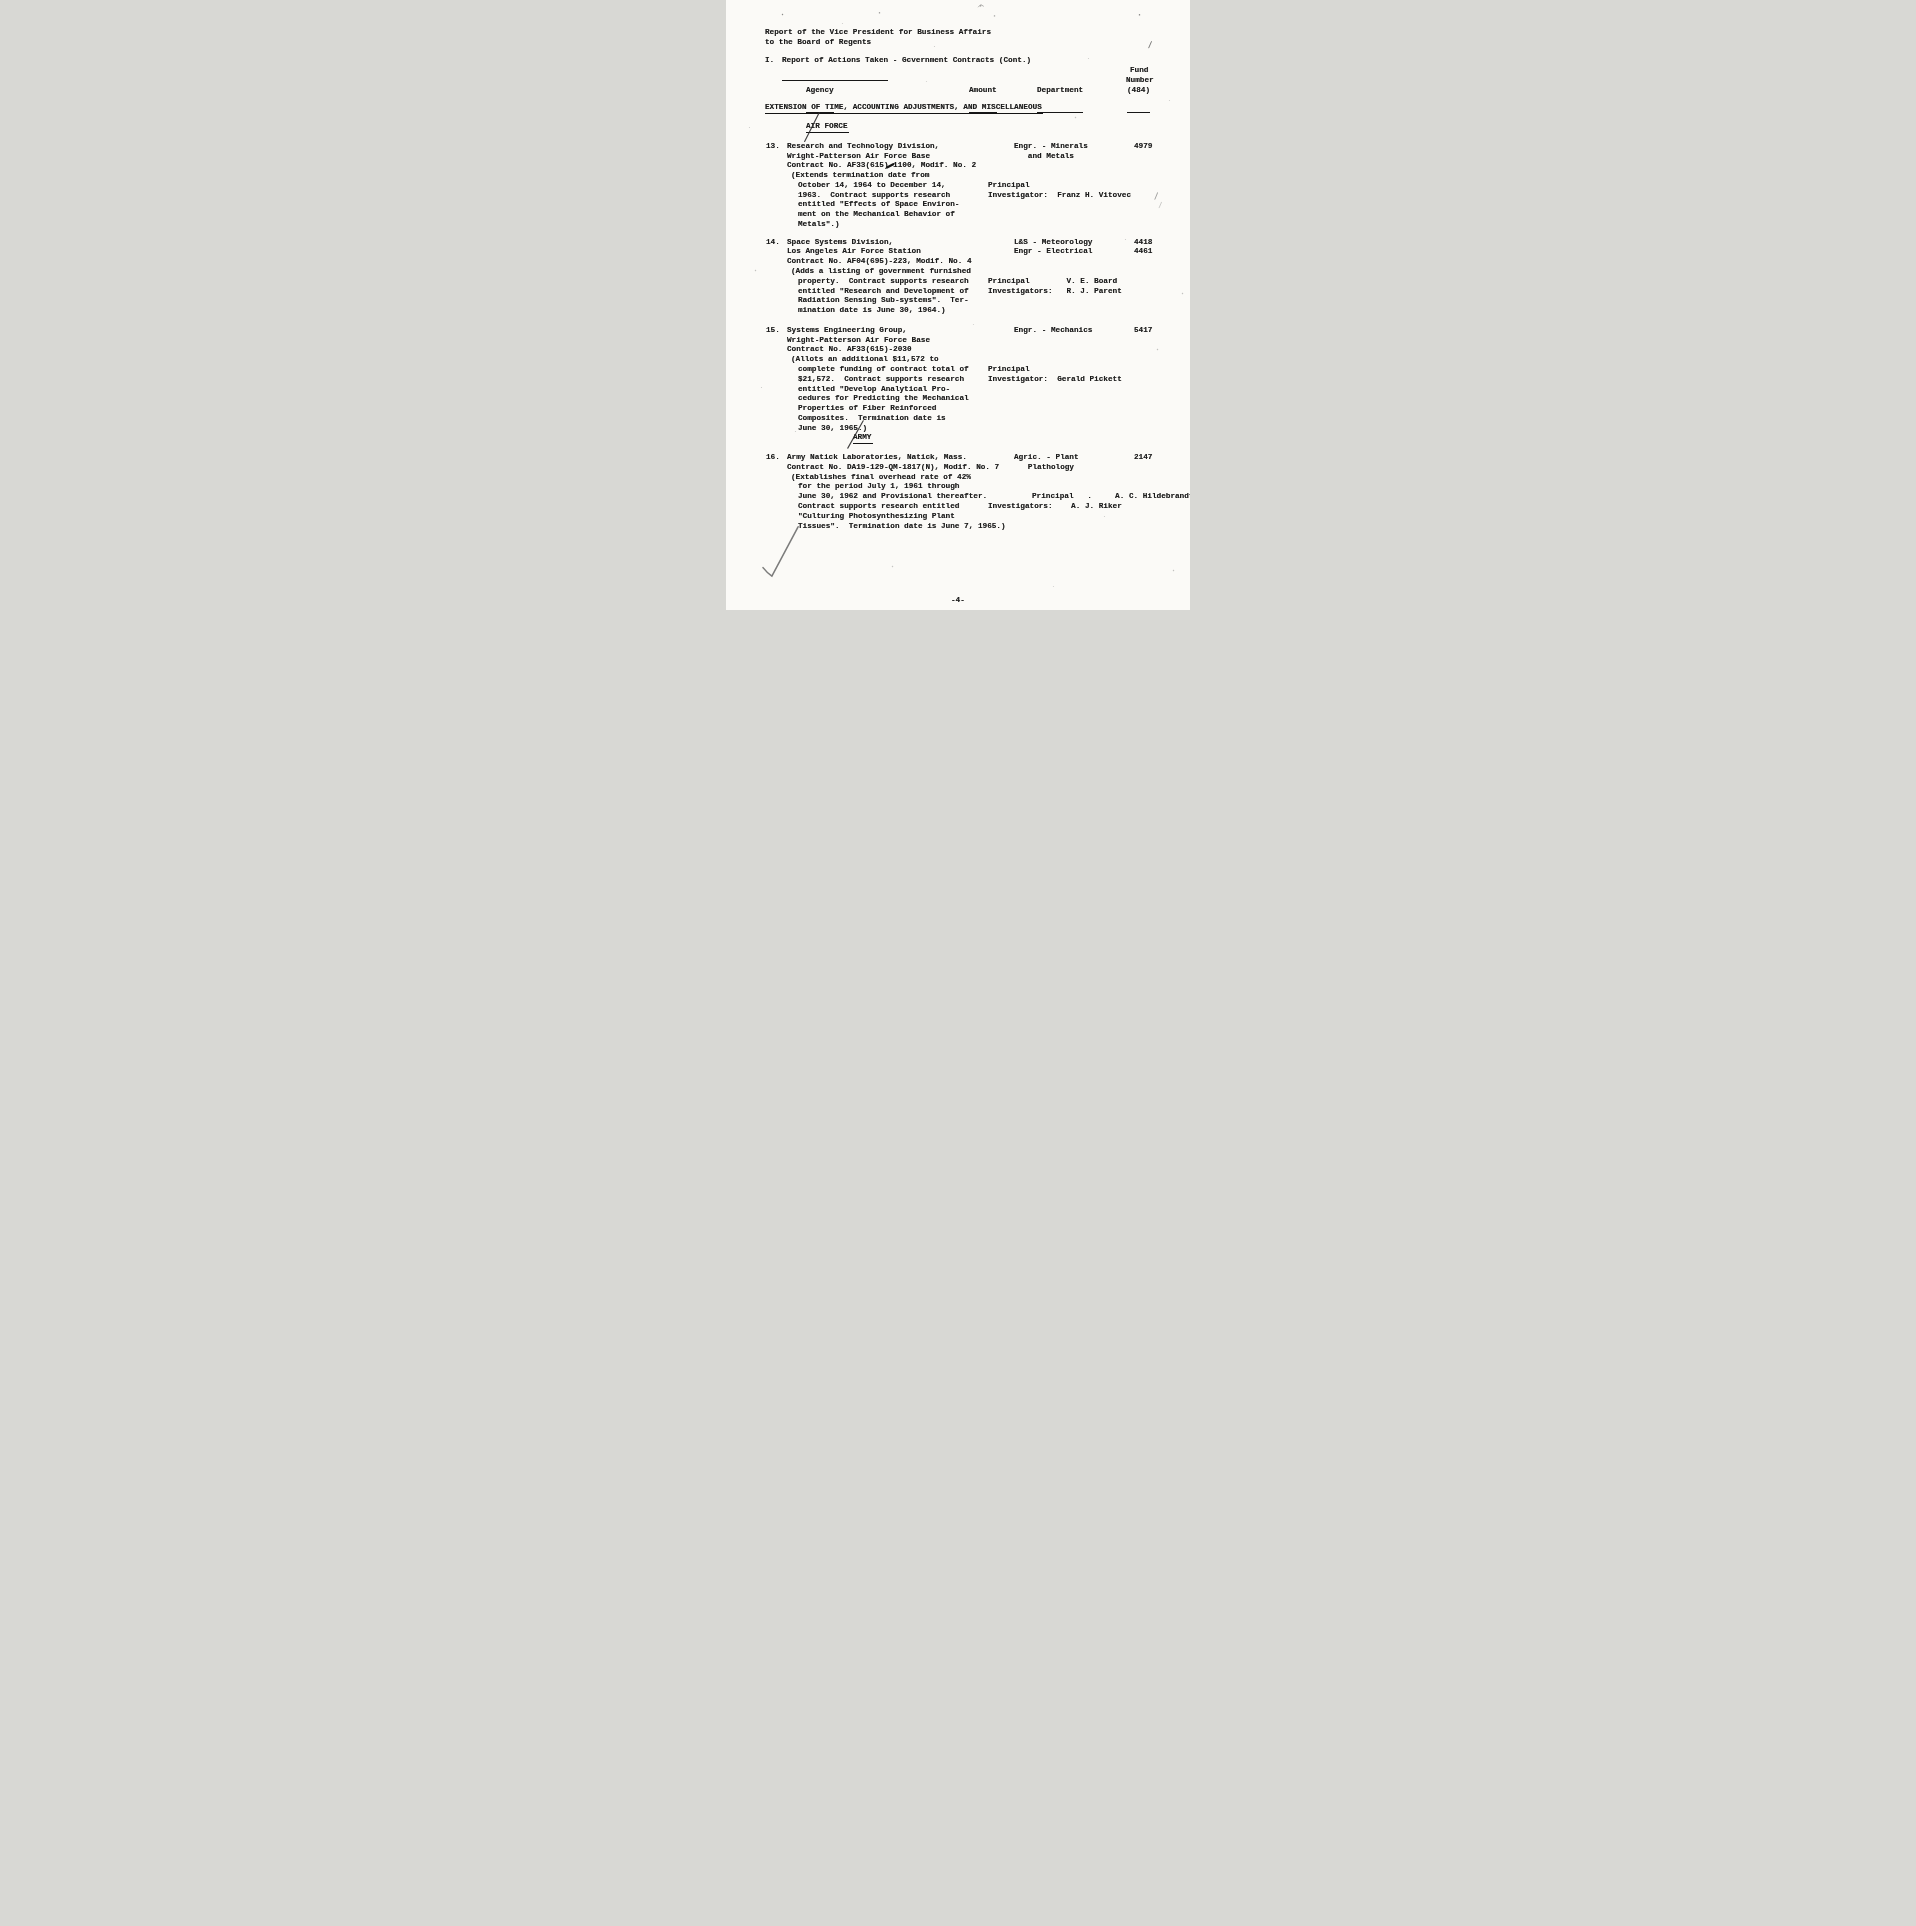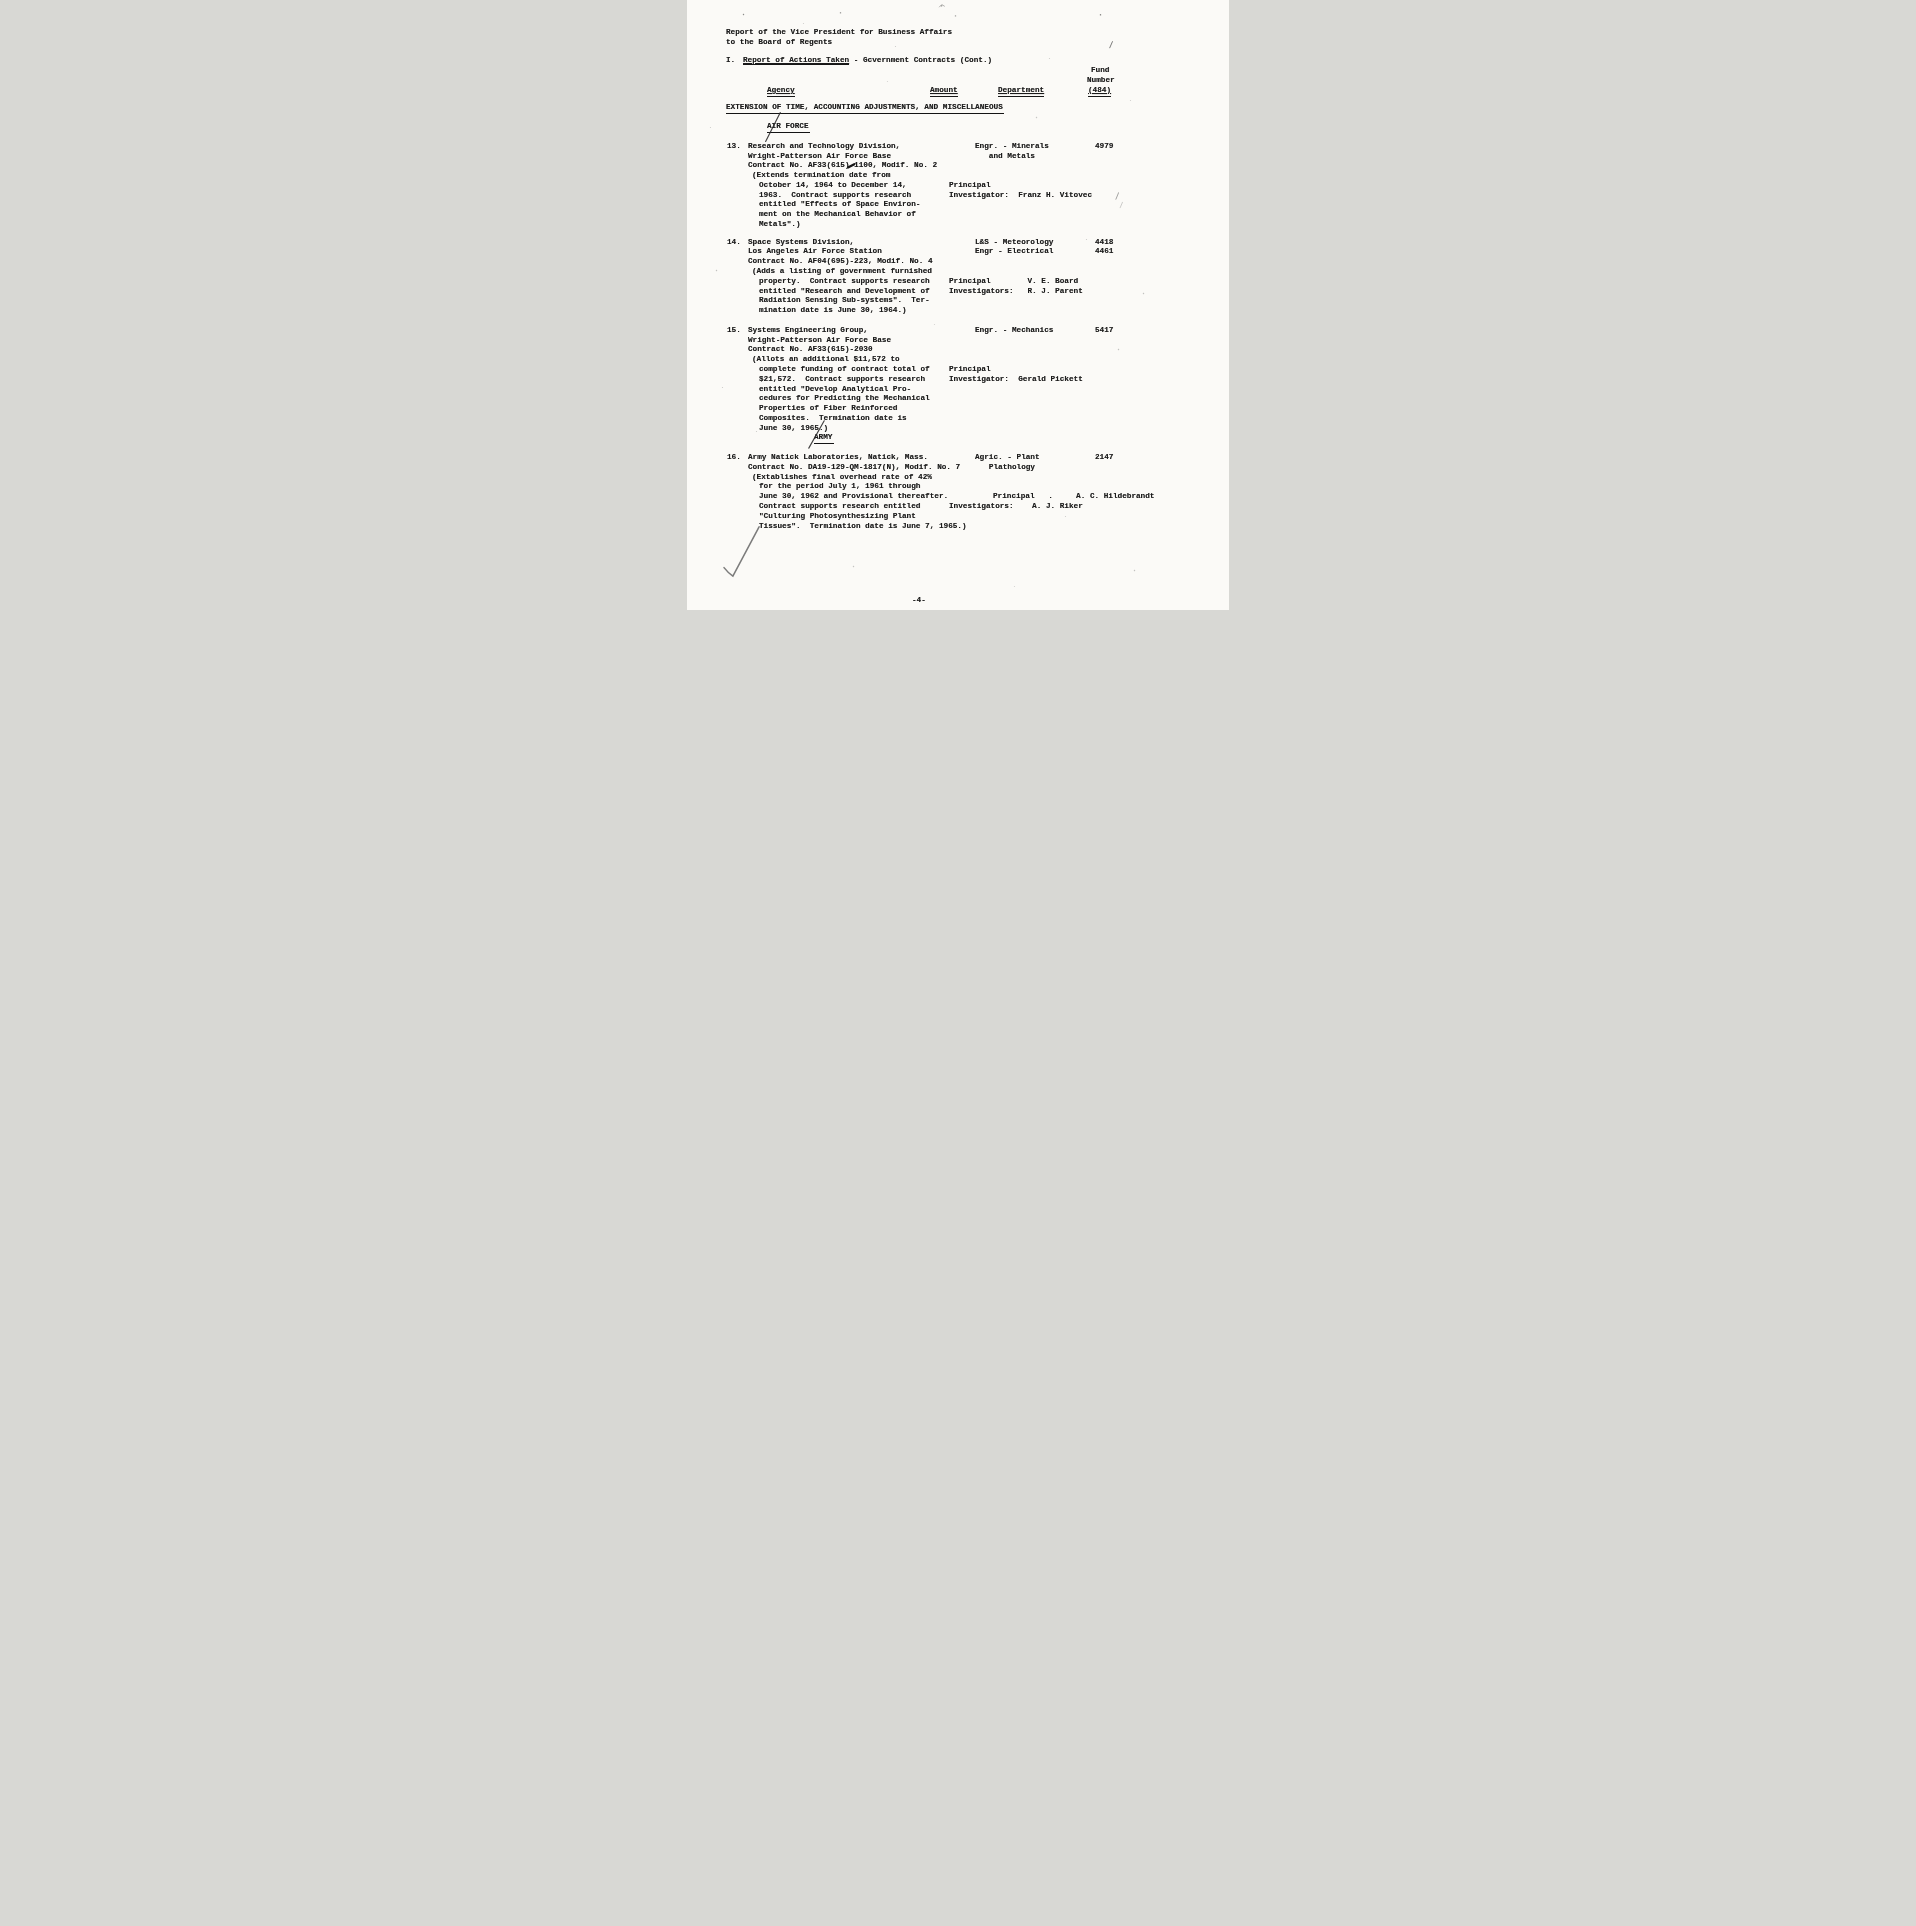--- a/index.html
+++ b/index.html
@@ -1,34 +1,34 @@
 <!DOCTYPE html>
 <html style="font-size:6.2px"><head>
 <meta charset="utf-8">
 <style>
   html,body{margin:0;padding:0;background:#d8d8d4;}
   .page{
     position:relative;
-    width:542px;height:610px;
+    width:464px;height:610px;
     margin:0 auto;
     background:#fbfaf7;
     overflow:hidden;
     font-family:"Liberation Mono","DejaVu Sans Mono",monospace;
     font-weight:700;
     color:#1b1b1b;
   }
   .ln{
     position:absolute;
     font-size:7.7px;
     line-height:9.8px;
     white-space:pre;
     letter-spacing:0;
     text-shadow:0.1px 0.2px 0 rgba(10,10,10,.45);
   }
-  .u3{border-bottom:1.2px solid #171717;padding-bottom:0px;text-decoration:underline;}
+  .u3{border-bottom:1.2px solid #171717;padding-bottom:16px;}
   .u4{border-bottom:1.5px solid #141414;padding-right:1.2px;}
   .heading{padding-right:1.5px;border-bottom:1.5px solid #141414;}
   .annotations{position:absolute;inset:0;pointer-events:none;}
   
   .speckles::after{
     content:"";position:absolute;width:0.8px;height:0.8px;border-radius:50%;
     box-shadow:
       56px 14px 0 0.2px rgba(50,50,50,.55), 153px 12.3px 0 0.2px rgba(70,70,70,.5),
       254px 5.4px 0 0.2px rgba(40,40,40,.5), 268px 15.4px 0 0.2px rgba(60,60,60,.5),
       413px 14.3px 0 0.2px rgba(40,40,40,.55), 208px 46px 0 0.1px rgba(120,120,120,.4),

